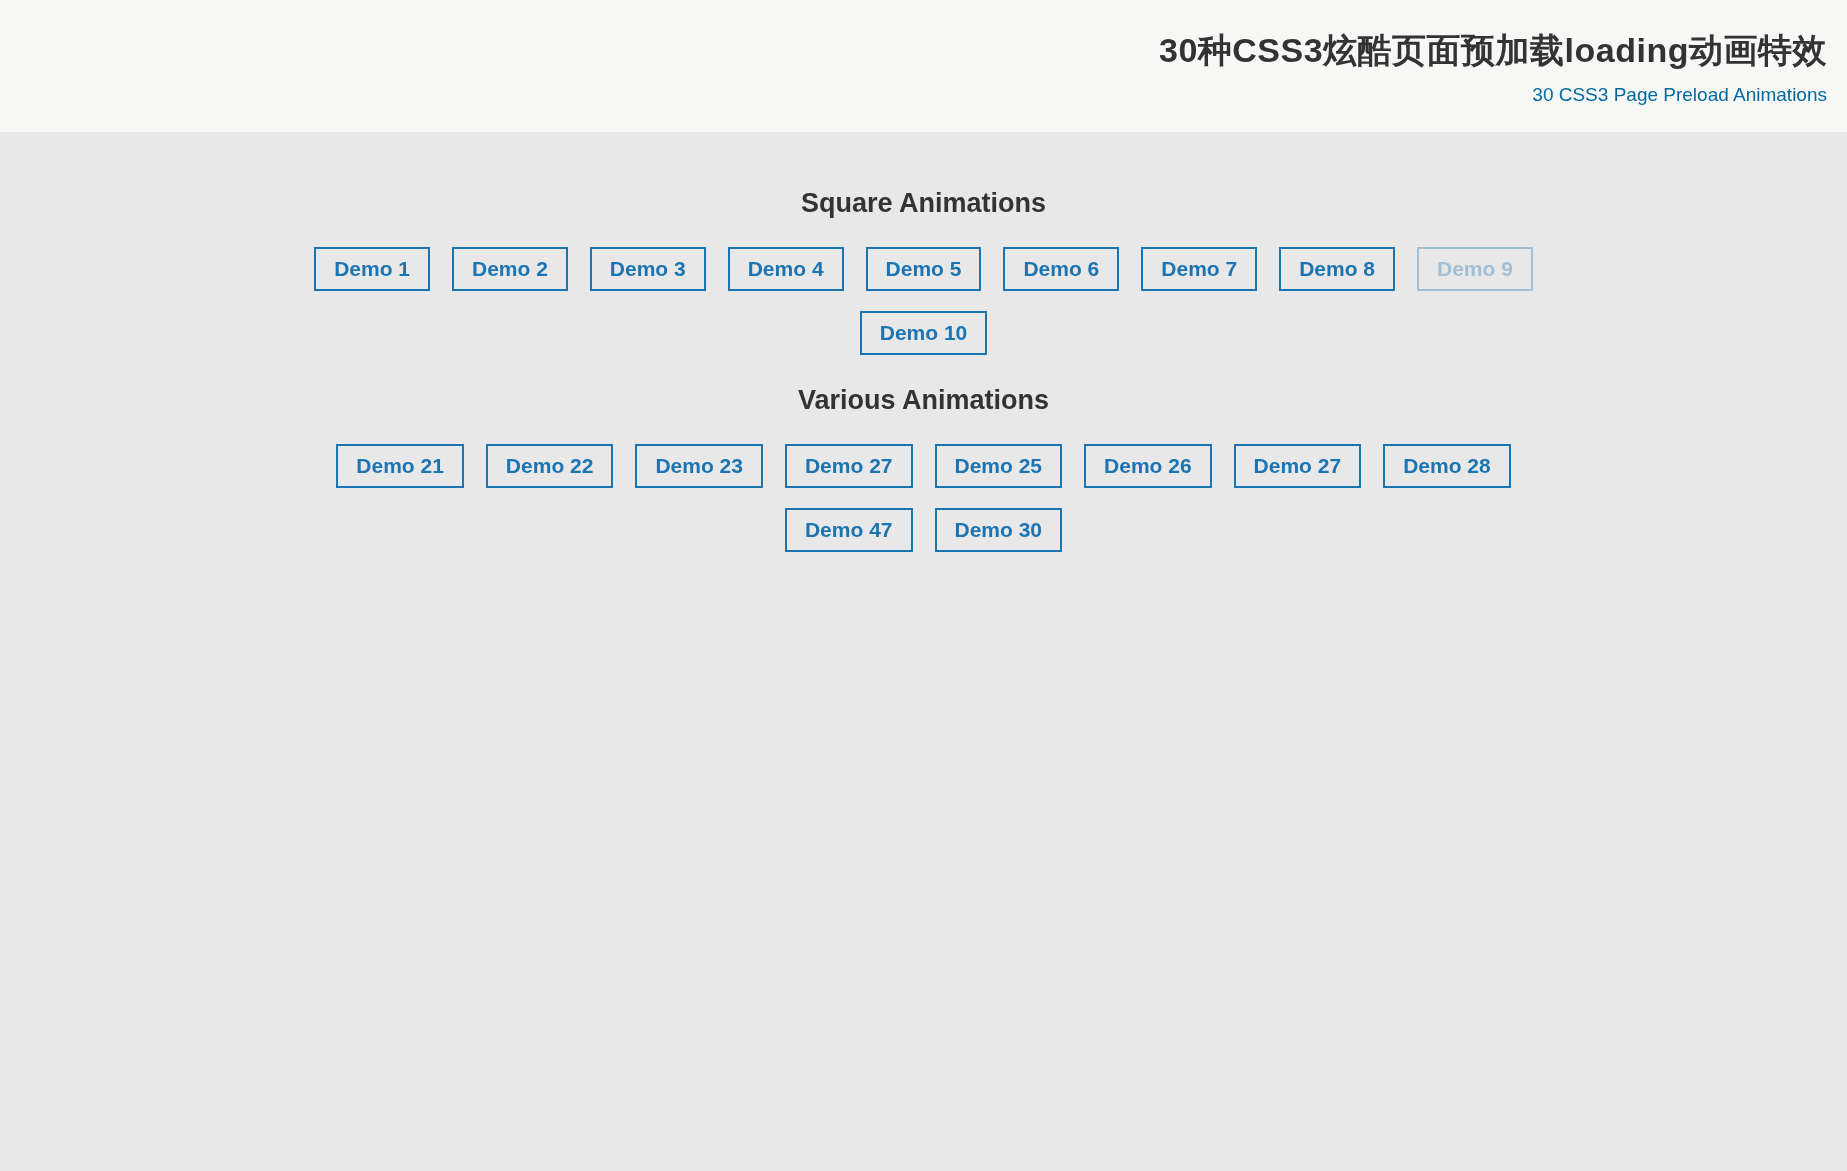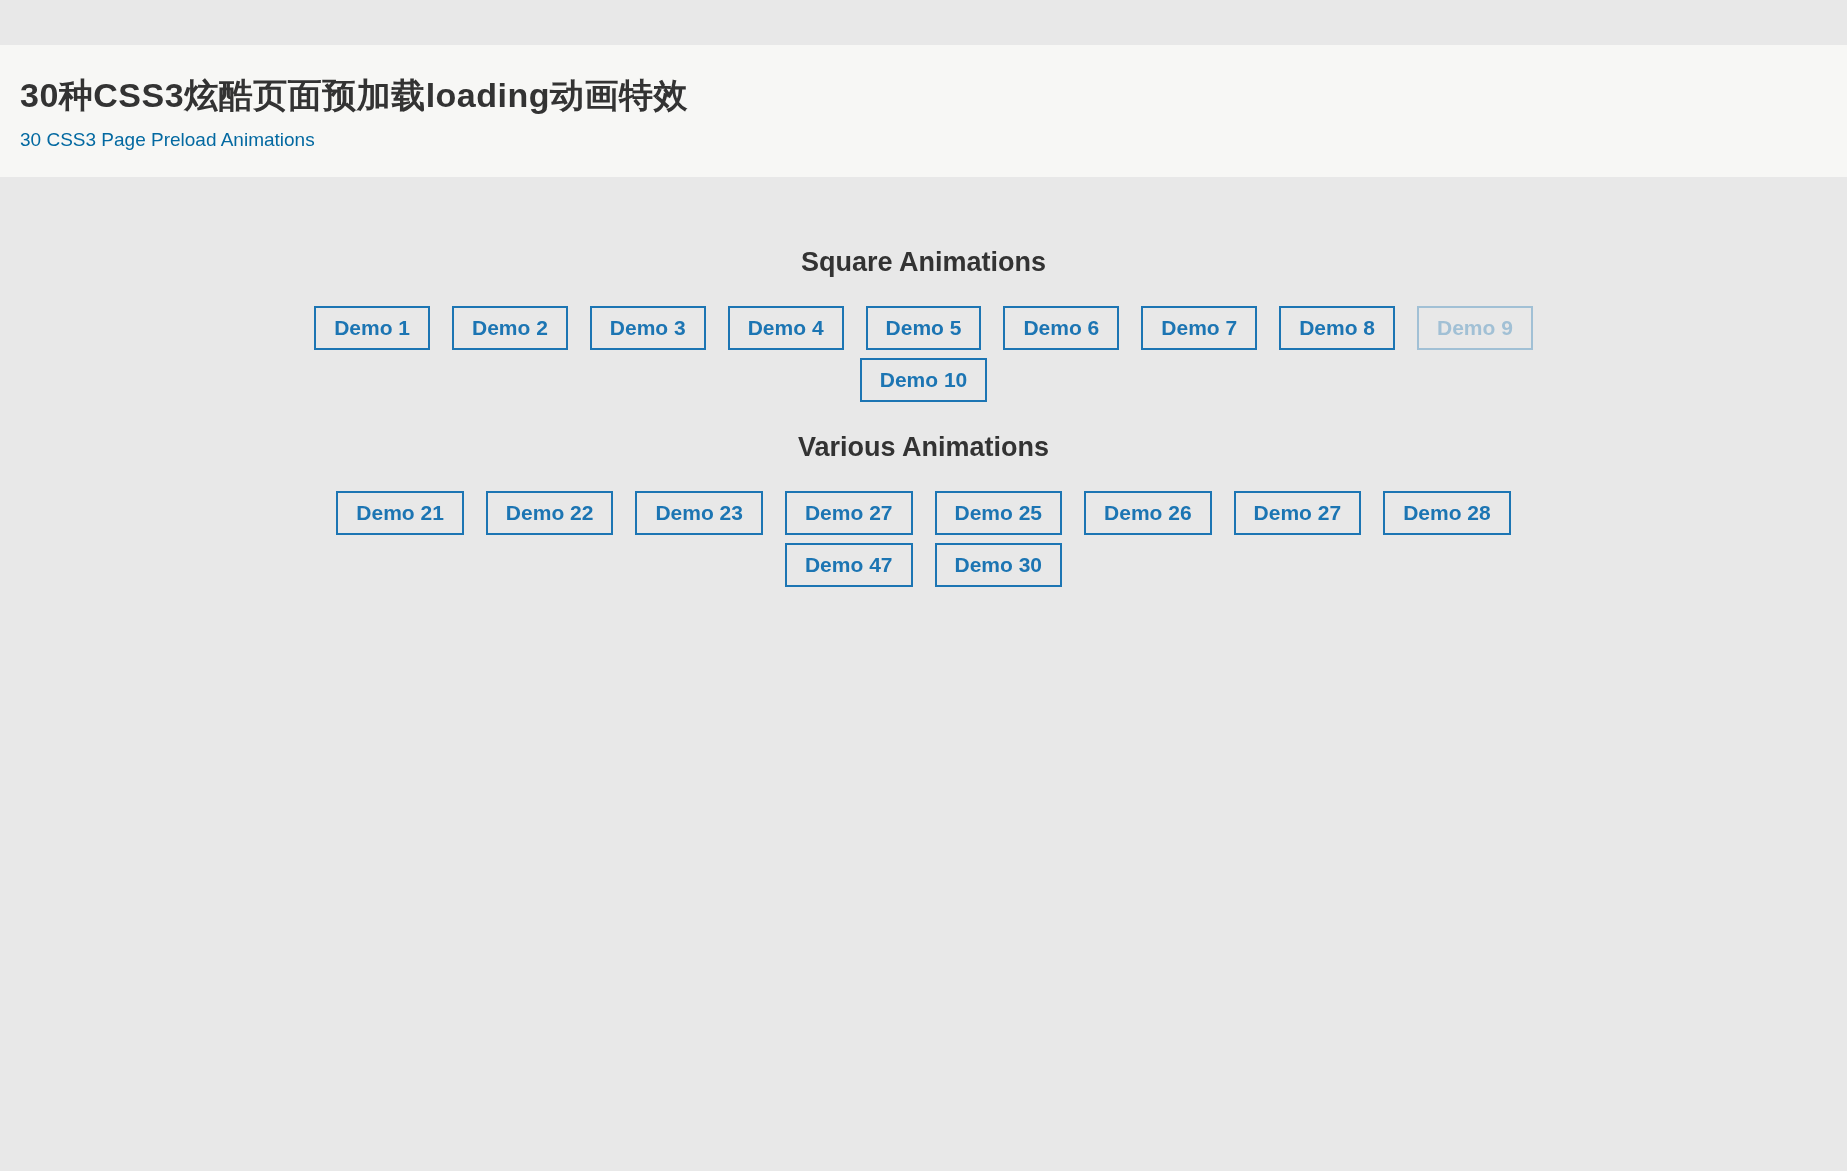--- a/index.html
+++ b/index.html
@@ -4,58 +4,57 @@
 <style>
   html, body {
     margin: 0;
     padding: 0;
     font-family: "Segoe UI", "Microsoft YaHei", "PingFang SC", Arial, sans-serif;
     background: #e8e8e8;
     color: #333;
   }
   .header {
     background: #f7f7f5;
-    text-align: left;
+    text-align: right;
     padding: 28px 20px 26px 20px;
-    margin-top: 45px;
   }
   .header h1 {
     margin: 0;
     font-size: 34px;
     font-weight: 700;
     color: #333333;
     letter-spacing: 0.5px;
   }
   .header .sub {
     margin: 10px 0 0 0;
     font-size: 19px;
     color: #0369a1;
     font-weight: 400;
   }
   .content {
     padding: 40px 40px 80px 40px;
     text-align: center;
   }
   .section {
-    margin-top: 30px;
+    margin-top: 16px;
     margin-bottom: 30px;
   }
   .section h2 {
     font-size: 27px;
     font-weight: 700;
     color: #333333;
     margin: 0 0 28px 0;
   }
   .demo-list {
     max-width: 1260px;
     margin: 0 auto;
     display: flex;
     flex-wrap: wrap;
     justify-content: center;
-    gap: 8px 22px;
+    gap: 20px 22px;
   }
   .demo-btn {
     display: inline-block;
     border: 2px solid #1c75b3;
     color: #1c75b3;
     font-size: 21px;
     font-weight: 700;
     padding: 8px 18px;
     text-decoration: none;
     background: transparent;

